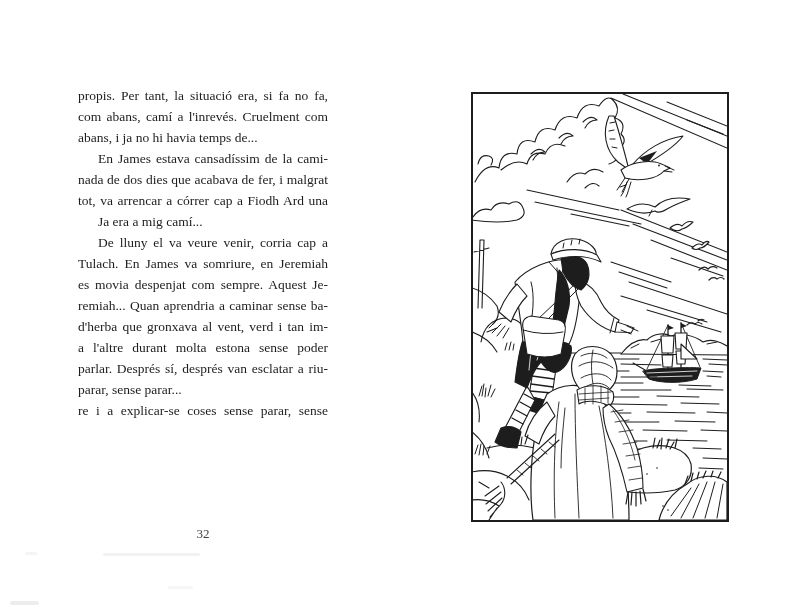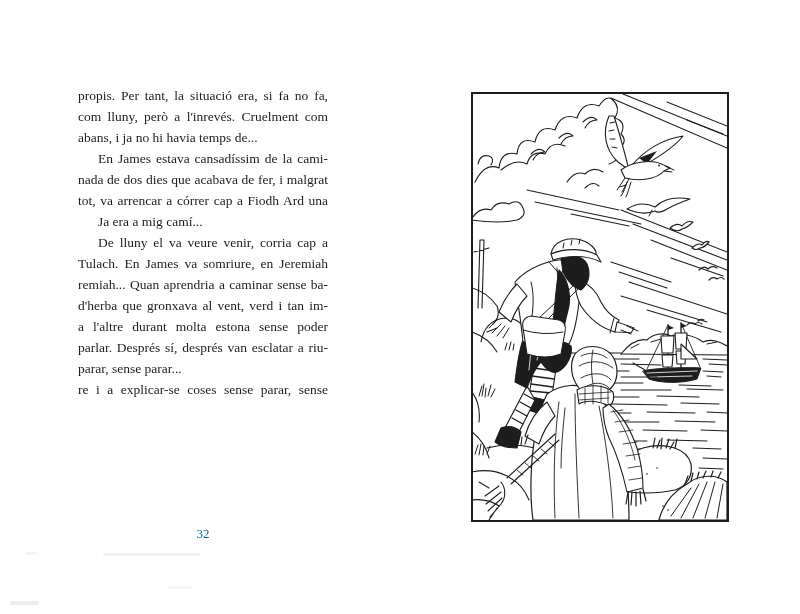--- a/index.html
+++ b/index.html
@@ -12,48 +12,49 @@
   
   .text-block{
     position:absolute;left:78px;top:85px;width:250px;
     font-size:13.5px;line-height:21px;font-weight:500;
   }
   .line{text-align:justify;text-align-last:justify;-moz-text-align-last:justify;}
   .line.para-end{text-align-last:left;-moz-text-align-last:left;}
   .line.indent{text-indent:20px;}
   .page-number{
     position:absolute;left:78px;top:526px;width:250px;
-    text-align:center;font-size:13px;color:#0369a1;
+    text-align:center;font-size:13px;color:#404040;
   }
   
   .illustration{position:absolute;left:471px;top:92px;width:258px;height:430px;margin:0;}
   .illustration svg{display:block;width:100%;height:100%;}
   
   .smudge{position:absolute;border-radius:2px;}
   .smudge.s1{left:103px;top:553px;width:97px;height:3px;background:#f2f2f2;}
   .smudge.s2{left:25px;top:552px;width:12px;height:3px;background:#f5f5f5;}
   .smudge.s3{left:168px;top:586px;width:25px;height:3px;background:#f6f6f6;}
   .smudge.s4{left:10px;top:601px;width:29px;height:4px;background:#ededed;}
 </style>
 </head>
 <body>
 
 <div class="spread">
 
   <div>
     <div class="text-block">
         <div class="line">propis. Per tant, la situació era, si fa no fa,</div>
-        <div class="line">com lluny, però a l'inrevés. Cruelment com</div>
+        <div class="line">com abans, camí a l'inrevés. Cruelment com</div>
         <div class="line para-end">abans, i ja no hi havia temps de...</div>
         <div class="line indent">En James estava cansadíssim de la cami-</div>
         <div class="line">nada de dos dies que acabava de fer, i malgrat</div>
         <div class="line">tot, va arrencar a córrer cap a Fiodh Ard una</div>
         <div class="line para-end indent">Ja era a mig camí...</div>
         <div class="line indent">De lluny el va veure venir, corria cap a</div>
         <div class="line">Tulach. En James va somriure, en Jeremiah</div>
+        <div class="line">es movia despenjat com sempre. Aquest Je-</div>
         <div class="line">remiah... Quan aprendria a caminar sense ba-</div>
         <div class="line">d'herba que gronxava al vent, verd i tan im-</div>
         <div class="line">a l'altre durant molta estona sense poder</div>
         <div class="line">parlar. Després sí, després van esclatar a riu-</div>
         <div class="line para-end">parar, sense parar...</div>
         <div class="line">re i a explicar-se coses sense parar, sense</div>
       </div>
     <div class="page-number">32</div>
   </div>
 

